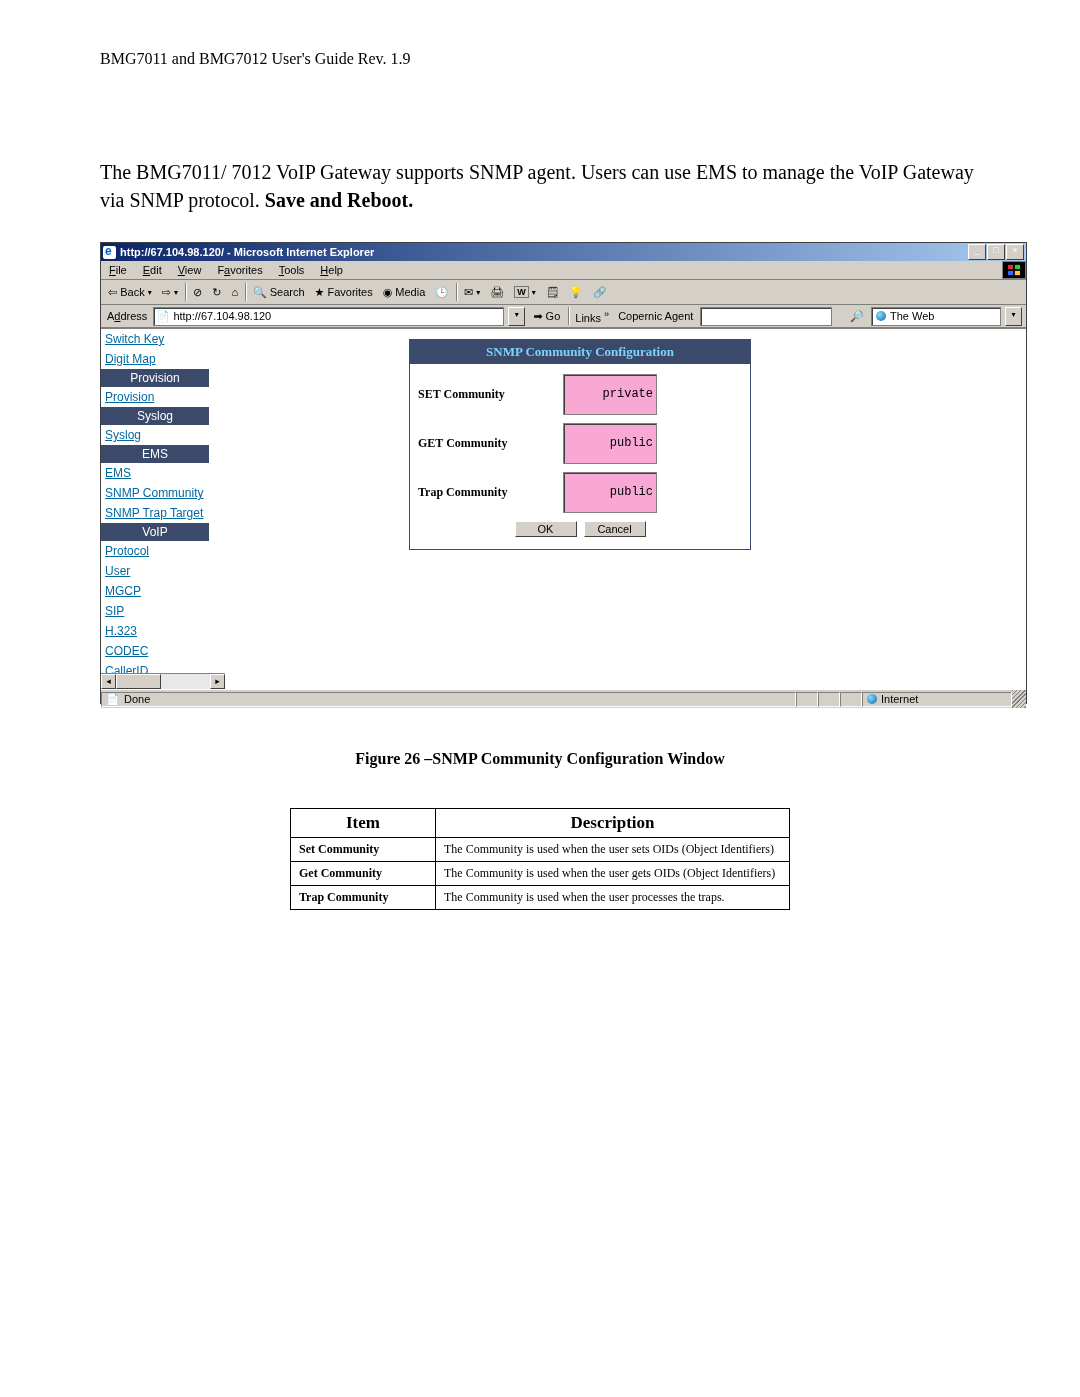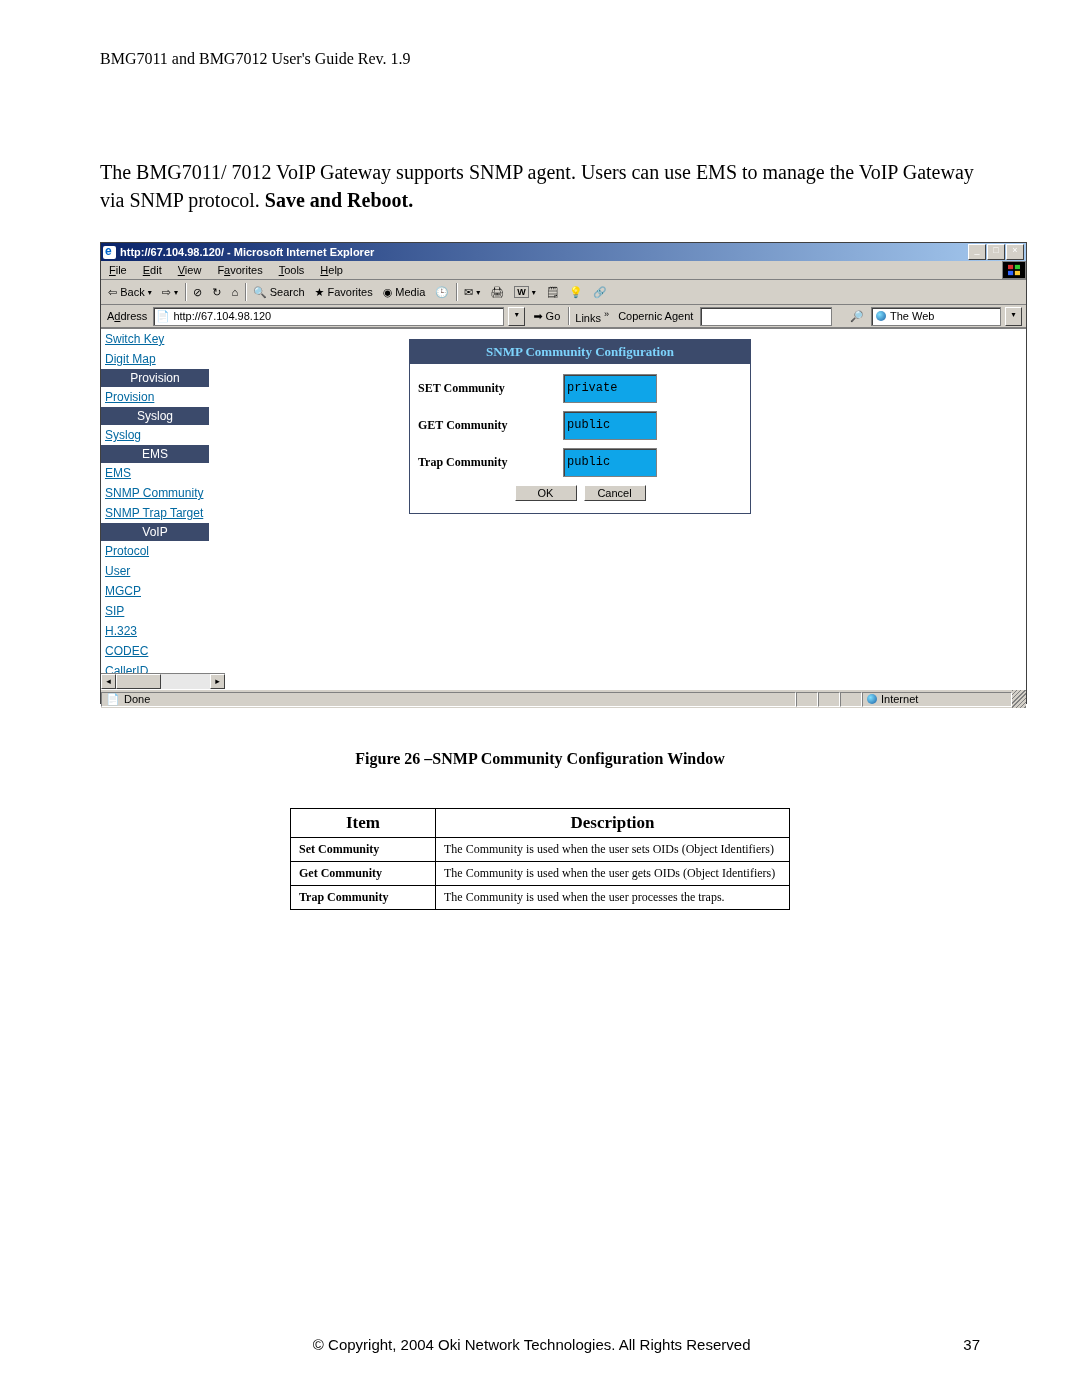--- a/index.html
+++ b/index.html
@@ -314,27 +314,28 @@
     padding: 4px 0;
   }
   .panel-row .lbl {
     flex: 0 0 145px;
     font-weight: bold;
     font-size: 12px;
   }
   .panel-row .txtfield {
     width: 86px;
     height: 15px;
-    background: #0ea5e9;
+    background: #f9a8d4;
     border: 1px solid #808080;
     box-shadow: inset 1px 1px #404040;
     font-family: "Courier New", monospace;
     font-size: 12px;
-    padding: 6px 3px;
+    padding: 12px 3px;
     line-height: 15px;
+    text-align: right;
   }
   .panel-buttons {
     text-align: center;
     padding: 4px 0 6px;
   }
   .panel-buttons .btn {
     display: inline-block;
     min-width: 40px;
     background: #d4d0c8;
     border: 1px solid #fff;
@@ -657,18 +658,14 @@
           <td>Get Community</td>
           <td>The Community is used when the user gets OIDs (Object Identifiers)</td>
         </tr>
         <tr>
           <td>Trap Community</td>
           <td>The Community is used when the user processes the traps.</td>
         </tr>
       </tbody>
   </table>
 
-  <div class="page-footer">
-    <span class="cright">© Copyright, 2004 Oki Network Technologies. All Rights Reserved</span>
-    <span>37</span>
-  </div>
 
 </div>
 
 </body></html>

